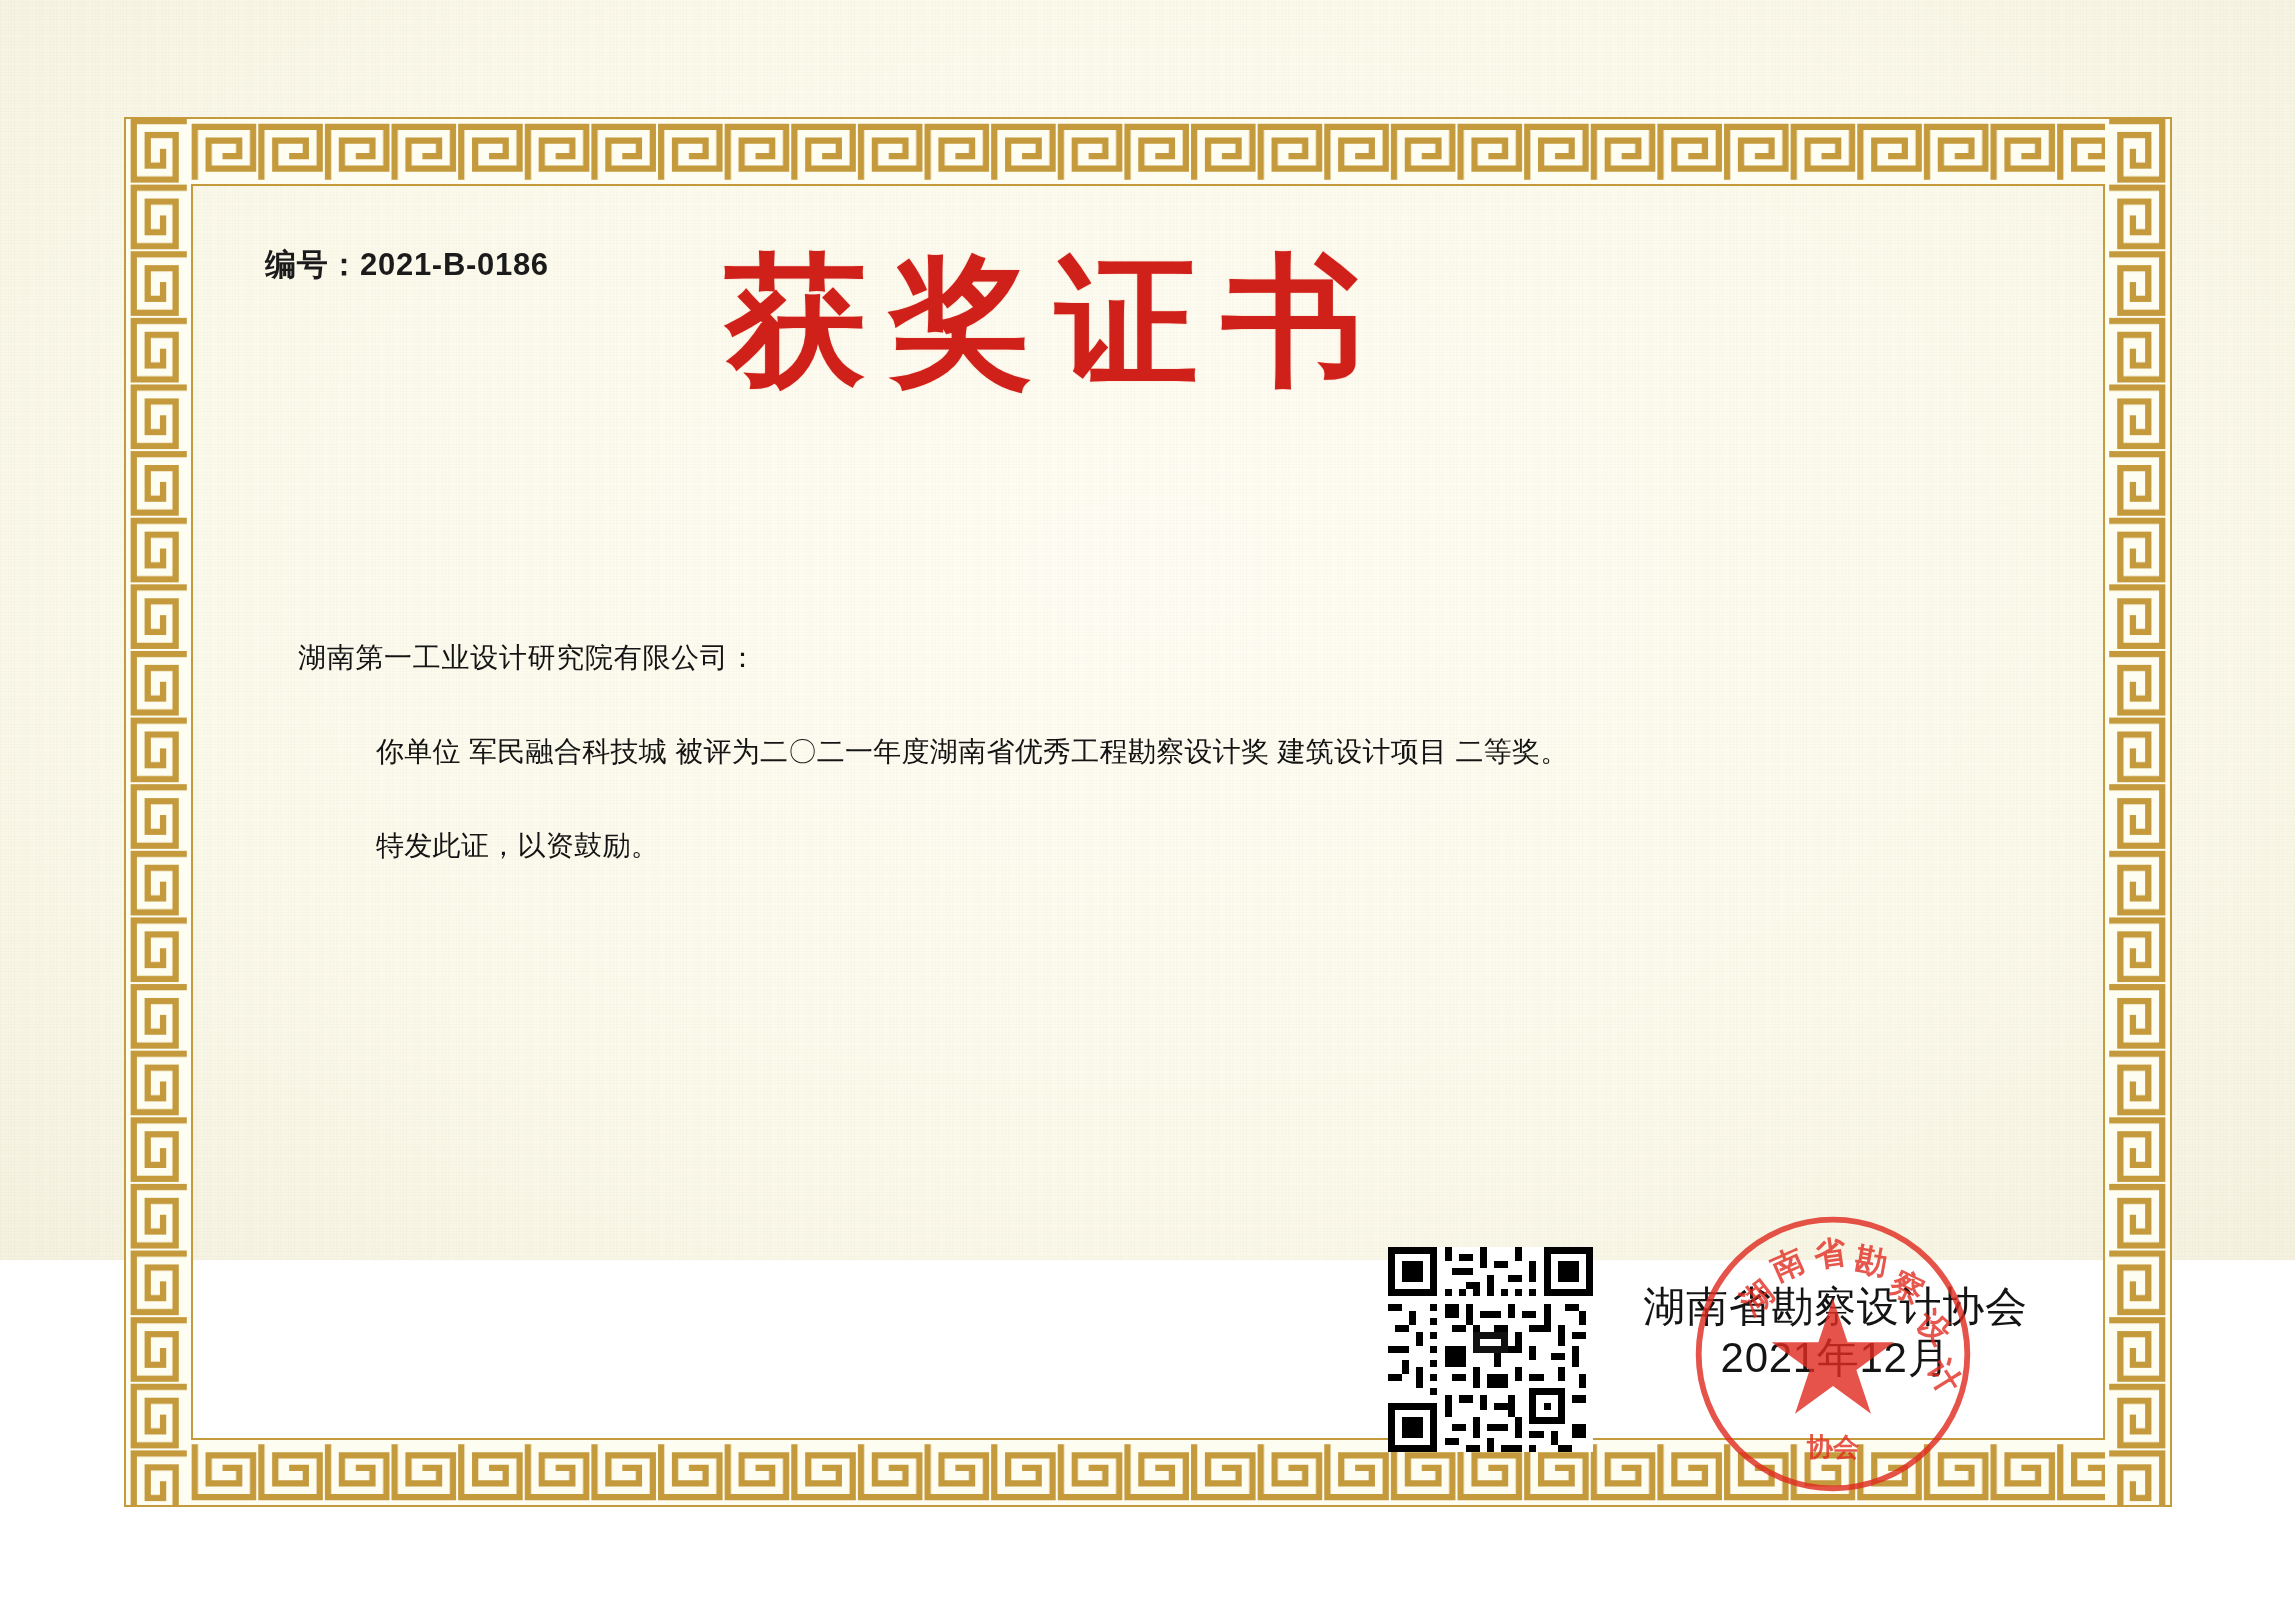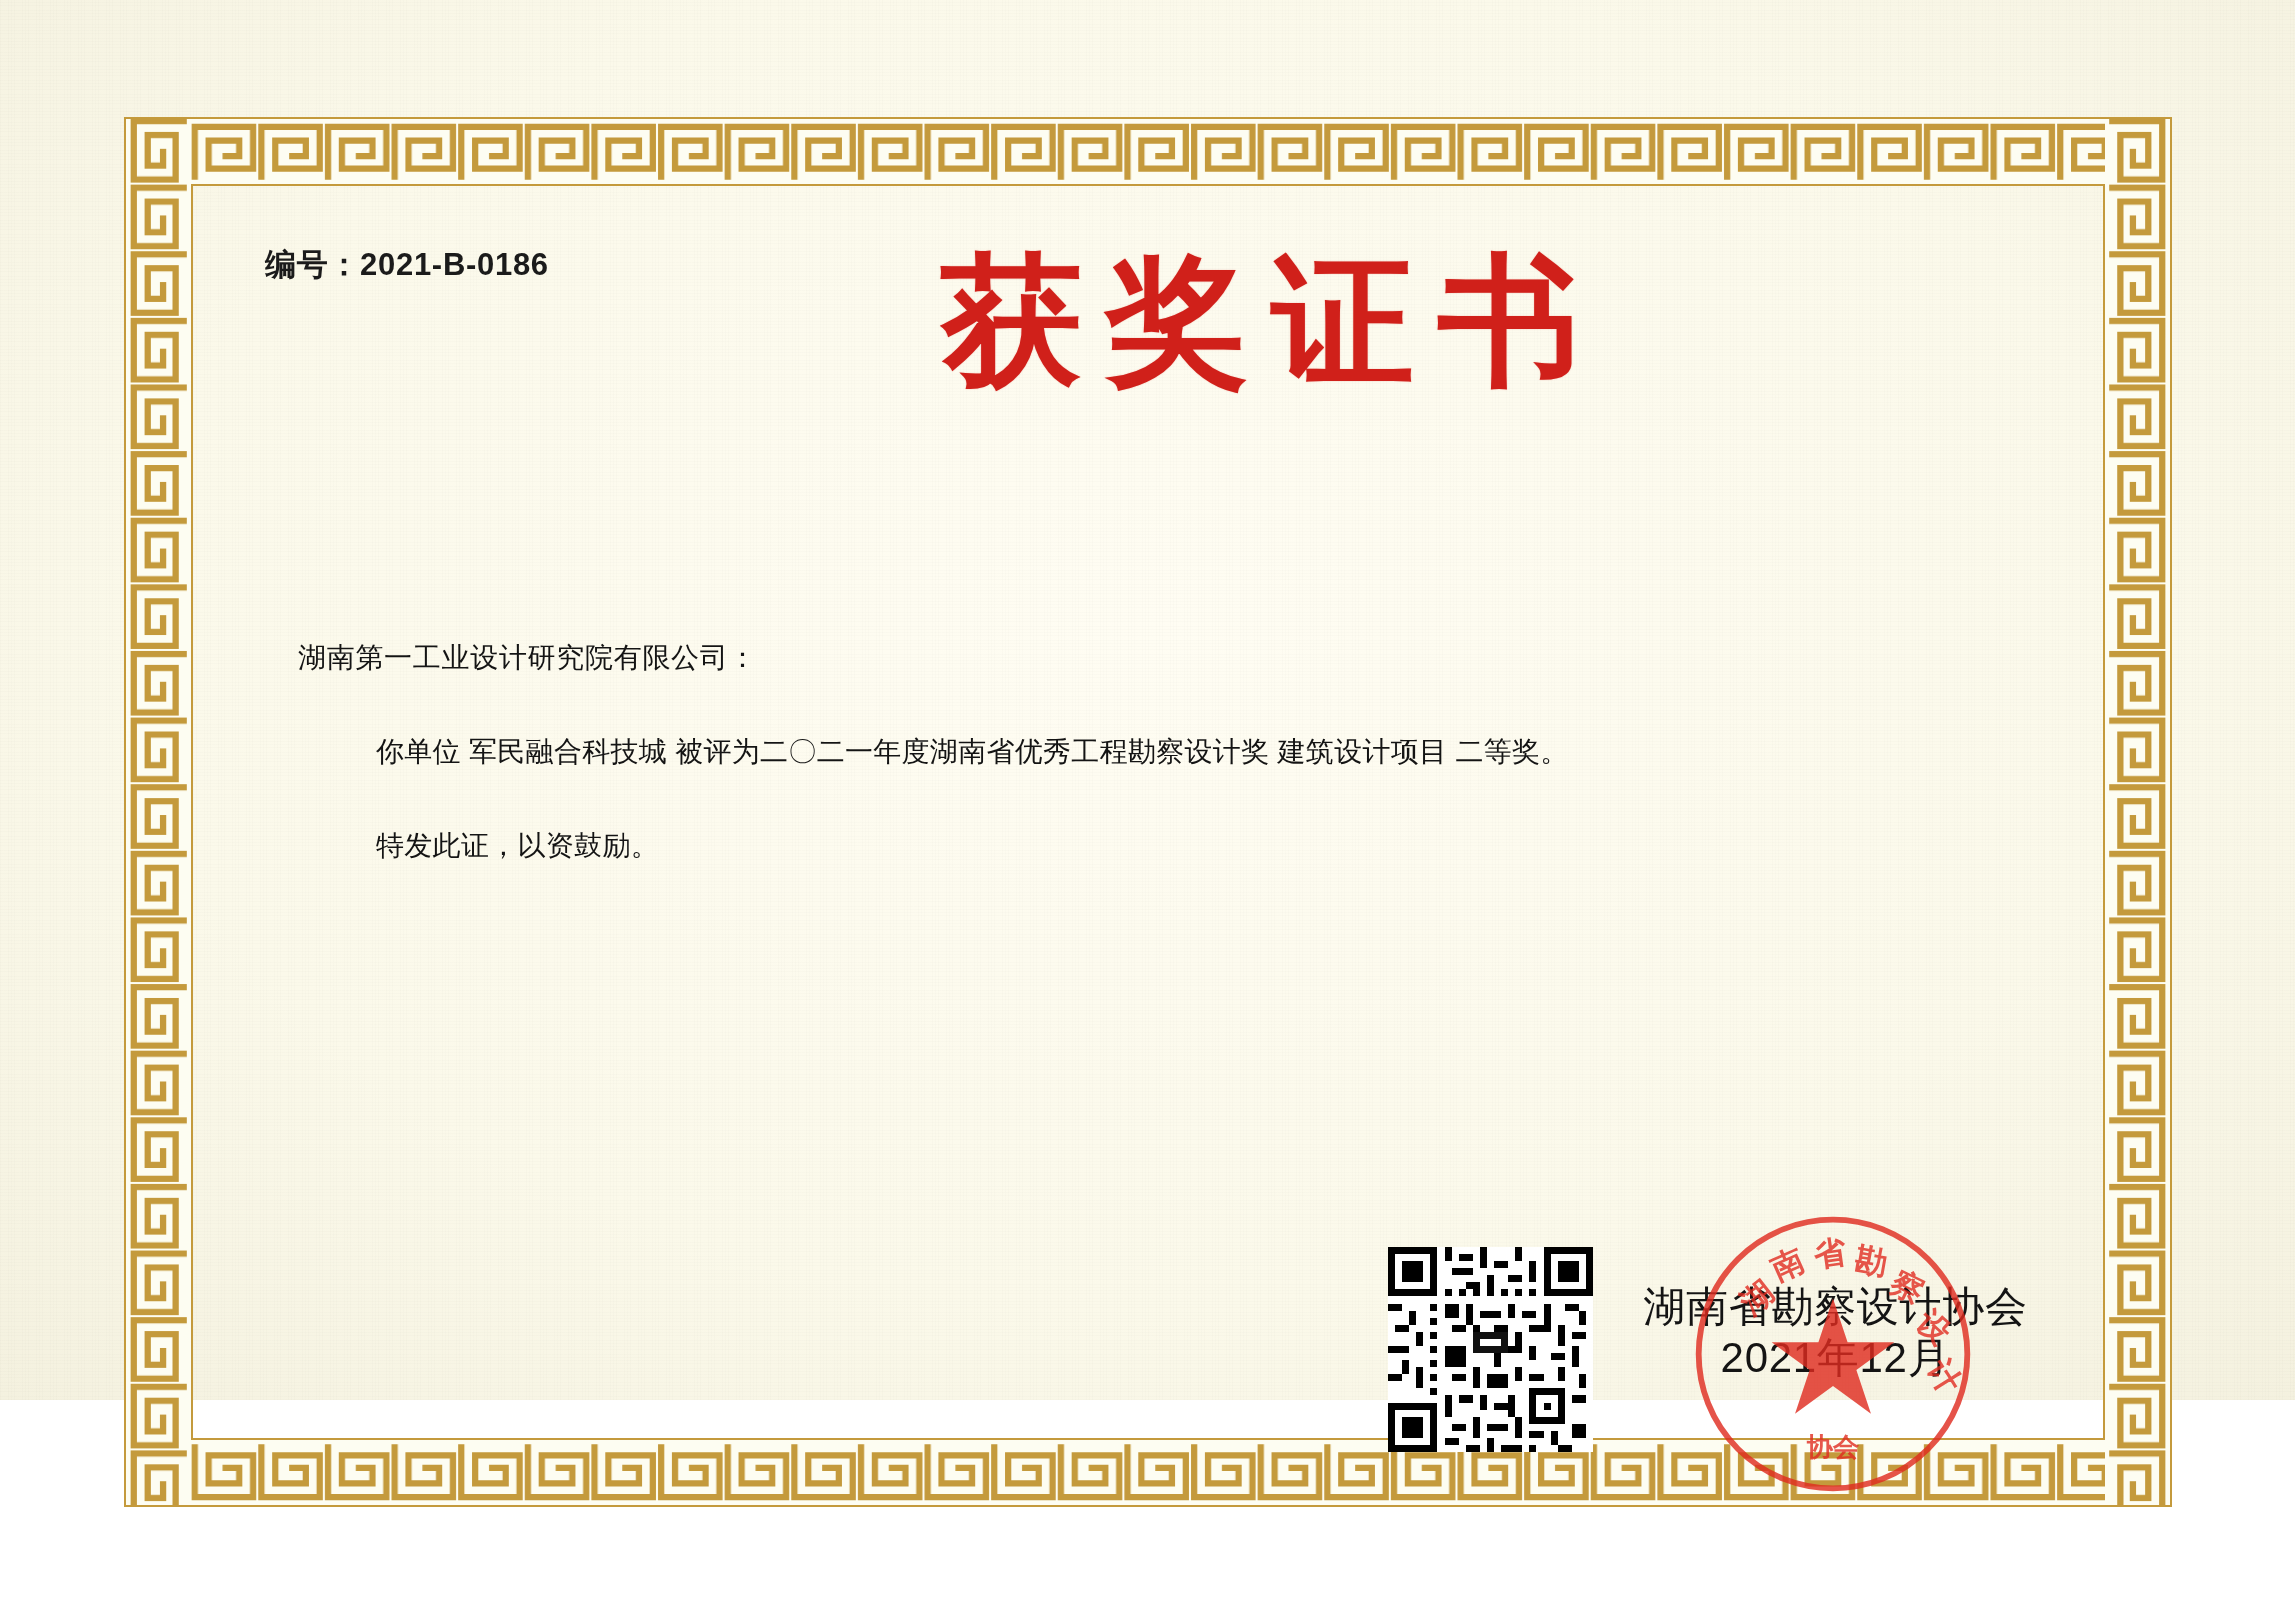--- a/index.html
+++ b/index.html
@@ -11,21 +11,21 @@
     width: 2295px;
     height: 1624px;
     font-family: "Liberation Sans", sans-serif;
     overflow: hidden;
   }
 
   
   .certificate {
     position: relative;
     width: 2295px;
-    height: 1400px;
+    height: 1260px;
     background: #e5e5e5;
     box-sizing: border-box;
   }
 
   
   .paper-texture {
     position: absolute;
     inset: 0;
     background-image:
       repeating-linear-gradient(0deg, rgba(0,0,0,0.012) 0px, rgba(0,0,0,0.012) 0.7px, rgba(255,255,255,0) 0.7px, rgba(255,255,255,0) 2.8px),
@@ -81,21 +81,21 @@
     color: #1b1b1b;
     letter-spacing: 0.7px;
     white-space: nowrap;
   }
 
   .title {
     position: absolute;
     left: 701px;
     top: 246px;
     width: 902px;
-    text-align: right;
+    text-align: left;
     font-family: "DejaVu Sans", "Liberation Sans", sans-serif;
     font-size: 142px;
     font-weight: bold;
     color: #d0201a;
     letter-spacing: 23.6px;
     text-indent: 23.6px;
     line-height: 1.05;
     white-space: nowrap;
     text-shadow: 0 0 1.4px rgba(208,32,26,0.35);
   }

